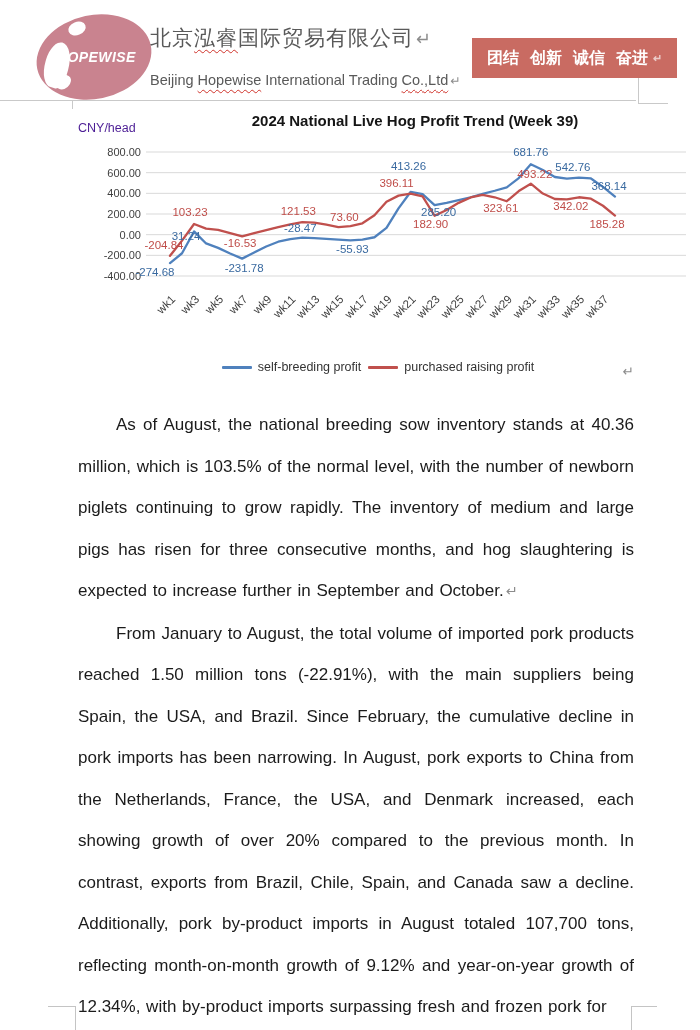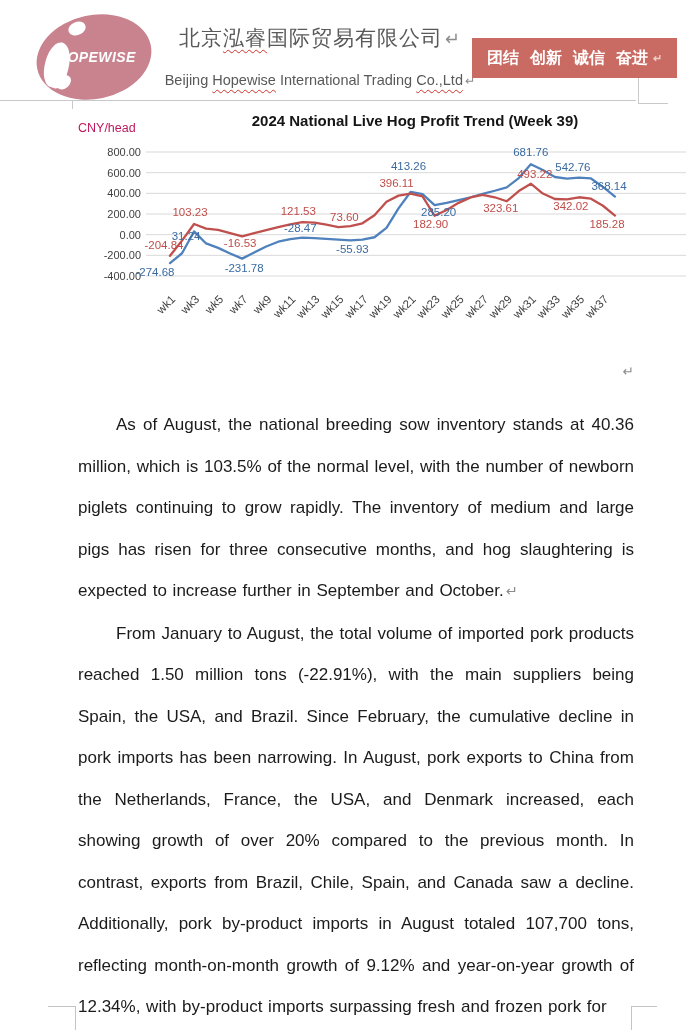--- a/index.html
+++ b/index.html
@@ -13,36 +13,36 @@
   .globe { position:absolute; left:0; top:3px; width:116px; height:84px;
            background:#c9838f; border-radius:50%; transform:rotate(-12deg); }
   .globe-hole1 { position:absolute; left:9px; top:30px; width:24px; height:46px;
            background:#fff; border-radius:55% 65% 40% 60%; transform:rotate(16deg); }
   .globe-hole2 { position:absolute; left:32px; top:10px; width:18px; height:13px;
            background:#fff; border-radius:50%; transform:rotate(-22deg); }
   .globe-hole3 { position:absolute; left:20px; top:62px; width:14px; height:16px;
            background:#fff; border-radius:60% 40% 60% 50%; transform:rotate(30deg); }
   .logo-text { position:absolute; left:21px; top:37px; color:#fff; font-weight:bold;
            font-style:italic; font-size:14px; letter-spacing:0.4px; }
-  .names { position:absolute; left:150px; top:24px; width:340px; text-align:center; color:#595959; }
+  .names { position:absolute; left:150px; top:24px; width:340px; text-align:left; color:#595959; }
   .name-zh { font-size:21px; letter-spacing:1px; white-space:nowrap; }
   .name-en { font-size:14.5px; margin-top:20px; white-space:nowrap; }
   .squiggle { text-decoration:underline; text-decoration-style:wavy;
            text-decoration-color:#d0342c; text-decoration-thickness:1px; text-underline-offset:4px; }
   .banner { position:absolute; left:472px; top:38px; width:205px; height:40px;
            display:flex; align-items:center; justify-content:center; gap:11px;
            color:#ffffff; font-weight:bold; font-size:16px; }
   .banner .ret { font-size:11px; color:rgba(255,255,255,0.65); margin-left:-6px; }
   .ret { color:#8c8c8c; font-size:0.85em; margin-left:2px; font-style:normal; }
   .hairline { position:absolute; background:#c9c9c9; }
   
   .chart { position:absolute; left:60px; top:108px; width:636px; height:282px; }
   .chart-title { position:absolute; left:55px; top:4px; width:600px; text-align:center;
            font-weight:bold; font-size:15px; color:#151515; }
-  .y-unit { position:absolute; left:18px; top:13px; font-size:12.5px; color:#be185d; }
+  .y-unit { position:absolute; left:18px; top:13px; font-size:12.5px; color:#4c1d95; }
   #chart-svg { position:absolute; left:2px; top:30px; }
   .legend { position:absolute; left:0; top:252px; width:100%; display:flex;
            justify-content:center; align-items:center; gap:7px; font-size:12.5px; color:#333; }
   .legend-item { display:flex; align-items:center; gap:6px; }
   .legend-swatch { display:inline-block; width:30px; height:3px; border-radius:1px; }
   .legend-ret { position:absolute; right:62px; top:255px; }
   
   .body-text { position:absolute; left:78px; top:404px; width:556px;
            font-size:17px; line-height:41.5px; color:#1b1b1b;
            text-align:justify; }
@@ -135,20 +135,30 @@
         <text x="178.16216216216216" y="109.37476666666666" text-anchor="middle" font-size="11.5" fill="#bf4c48">-16.53</text>
         <text x="236.2972972972973" y="77.10856666666668" text-anchor="middle" font-size="11.5" fill="#bf4c48">121.53</text>
         <text x="282.3783783783784" y="83.06133333333332" text-anchor="middle" font-size="11.5" fill="#bf4c48">73.60</text>
         <text x="334.5405405405405" y="48.7353" text-anchor="middle" font-size="11.5" fill="#bf4c48">396.11</text>
         <text x="368.5945945945946" y="89.767" text-anchor="middle" font-size="11.5" fill="#bf4c48">182.90</text>
         <text x="438.7567567567568" y="74.22696666666667" text-anchor="middle" font-size="11.5" fill="#bf4c48">323.61</text>
         <text x="472.81081081081084" y="39.700599999999994" text-anchor="middle" font-size="11.5" fill="#bf4c48">493.22</text>
         <text x="508.8918918918919" y="72.3246" text-anchor="middle" font-size="11.5" fill="#bf4c48">342.02</text>
         <text x="545" y="89.52106666666666" text-anchor="middle" font-size="11.5" fill="#bf4c48">185.28</text>
       </svg>
+    <div class="legend">
+      <span class="legend-item">
+        <span class="legend-swatch" style="background: rgb(79, 129, 189);"></span>
+        <span>self-breeding profit</span>
+      </span>
+      <span class="legend-item">
+        <span class="legend-swatch" style="background: rgb(192, 80, 77);"></span>
+        <span>purchased raising profit</span>
+      </span>
+    </div>
     <span class="ret legend-ret">↵</span>
   </div>
 
   <div class="body-text">
     <p><span>As of August, the national breeding sow inventory stands at 40.36 million, which is 103.5% of the normal level, with the number of newborn piglets continuing to grow rapidly. The inventory of medium and large pigs has risen for three consecutive months, and hog slaughtering is expected to increase further in September and October.</span><span class="ret">↵</span></p>
     <p><span>From January to August, the total volume of imported pork products reached 1.50 million tons (-22.91%), with the main suppliers being Spain, the USA, and Brazil. Since February, the cumulative decline in pork imports has been narrowing. In August, pork exports to China from the Netherlands, France, the USA, and Denmark increased, each showing growth of over 20% compared to the previous month. In contrast, exports from Brazil, Chile, Spain, and Canada saw a decline. Additionally, pork by-product imports in August totaled 107,700 tons, reflecting month-on-month growth of 9.12% and year-on-year growth of 12.34%, with by-product imports surpassing fresh and frozen pork for</span></p>
   </div>
 
   <div class="mark" style="left:48px; top:1006px; width:28px; height:1px;"></div>
   <div class="mark" style="left:75px; top:1006px; width:1px; height:24px;"></div>

